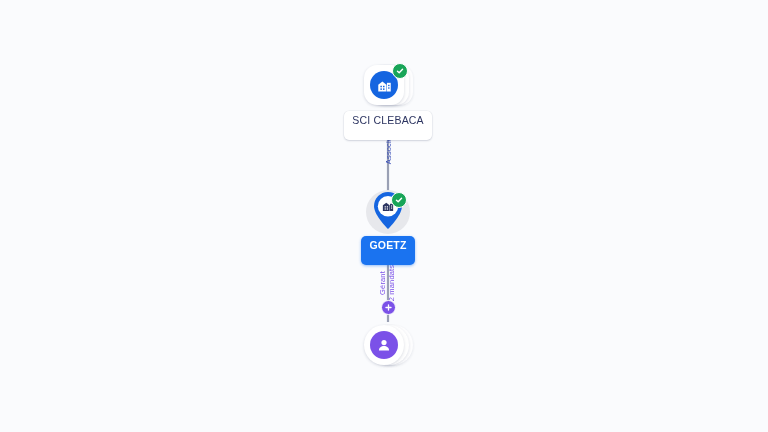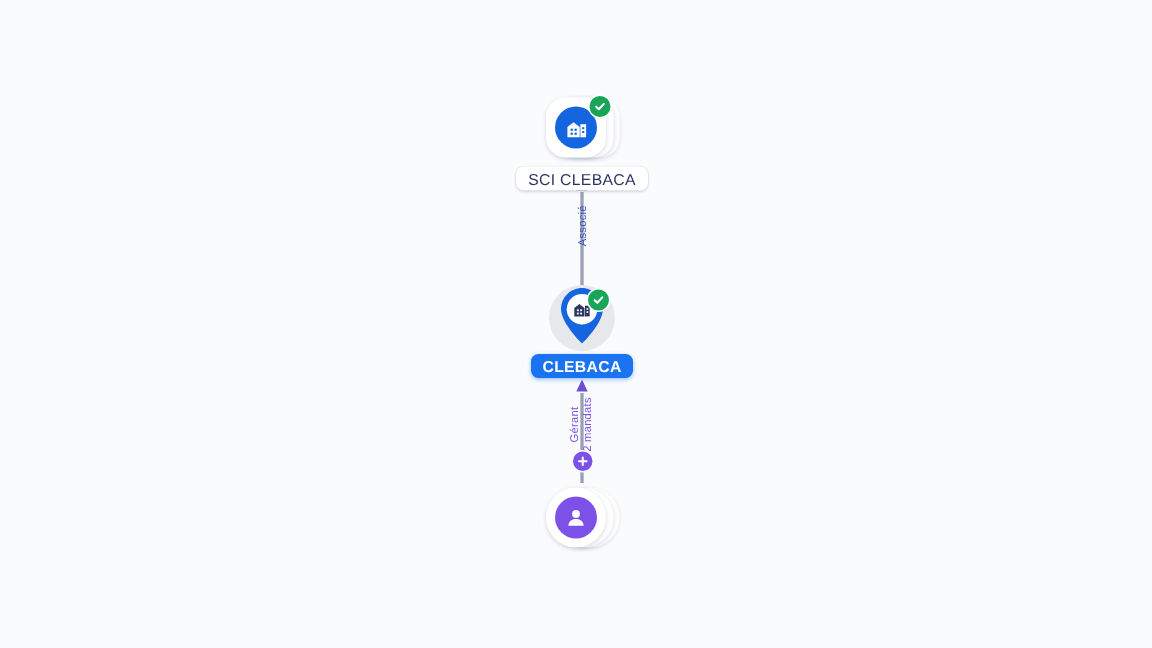--- a/index.html
+++ b/index.html
@@ -27,21 +27,21 @@
     position: absolute;
     display: flex;
     flex-direction: column;
     align-items: center;
   }
 
   .node-label {
     margin-top: 3px;
     font-size: 10.5px;
     line-height: 13px;
-    padding: 3px 8px 0 8px;
+    padding: 3px 8px 13px 8px;
     border-radius: 5px;
     white-space: nowrap;
     letter-spacing: 0.2px;
     box-shadow: 0 1px 2px rgba(30,40,80,.16), 0 0 0 0.5px rgba(40,50,90,.07);
   }
   .node-label.plain {
     background: #ffffff;
     color: #2d3561;
   }
   .node-label.selected {
@@ -220,21 +220,21 @@
         <rect x="17.1" y="14.6" width="2.0" height="1.9" fill="#ffffff"></rect>
       </svg>
 
       <div class="check-badge" style="right:9px; top:4px;">
         <svg width="8" height="8" viewBox="0 0 12 12">
           <path d="M2.2 6.2 L4.8 8.7 L9.8 3.4" stroke="#ffffff" stroke-width="2.1" fill="none" stroke-linecap="round" stroke-linejoin="round"></path>
         </svg>
       </div>
     </div>
 
-    <div class="node-label selected" style="margin-top:-4px;">CLEBACA</div>
+    <div class="node-label selected" style="margin-top:-4px;">GOETZ</div>
   </div>
 
   <div class="node" style="left:349px; top:322px; width:78px;">
 
     <div class="stack-wrap">
       <div class="stack-card c3" style="border-radius:50%;"></div>
       <div class="stack-card c2" style="border-radius:50%;"></div>
       <div class="stack-card c1" style="border-radius:50%;"></div>
 
       <div class="disc purple">

